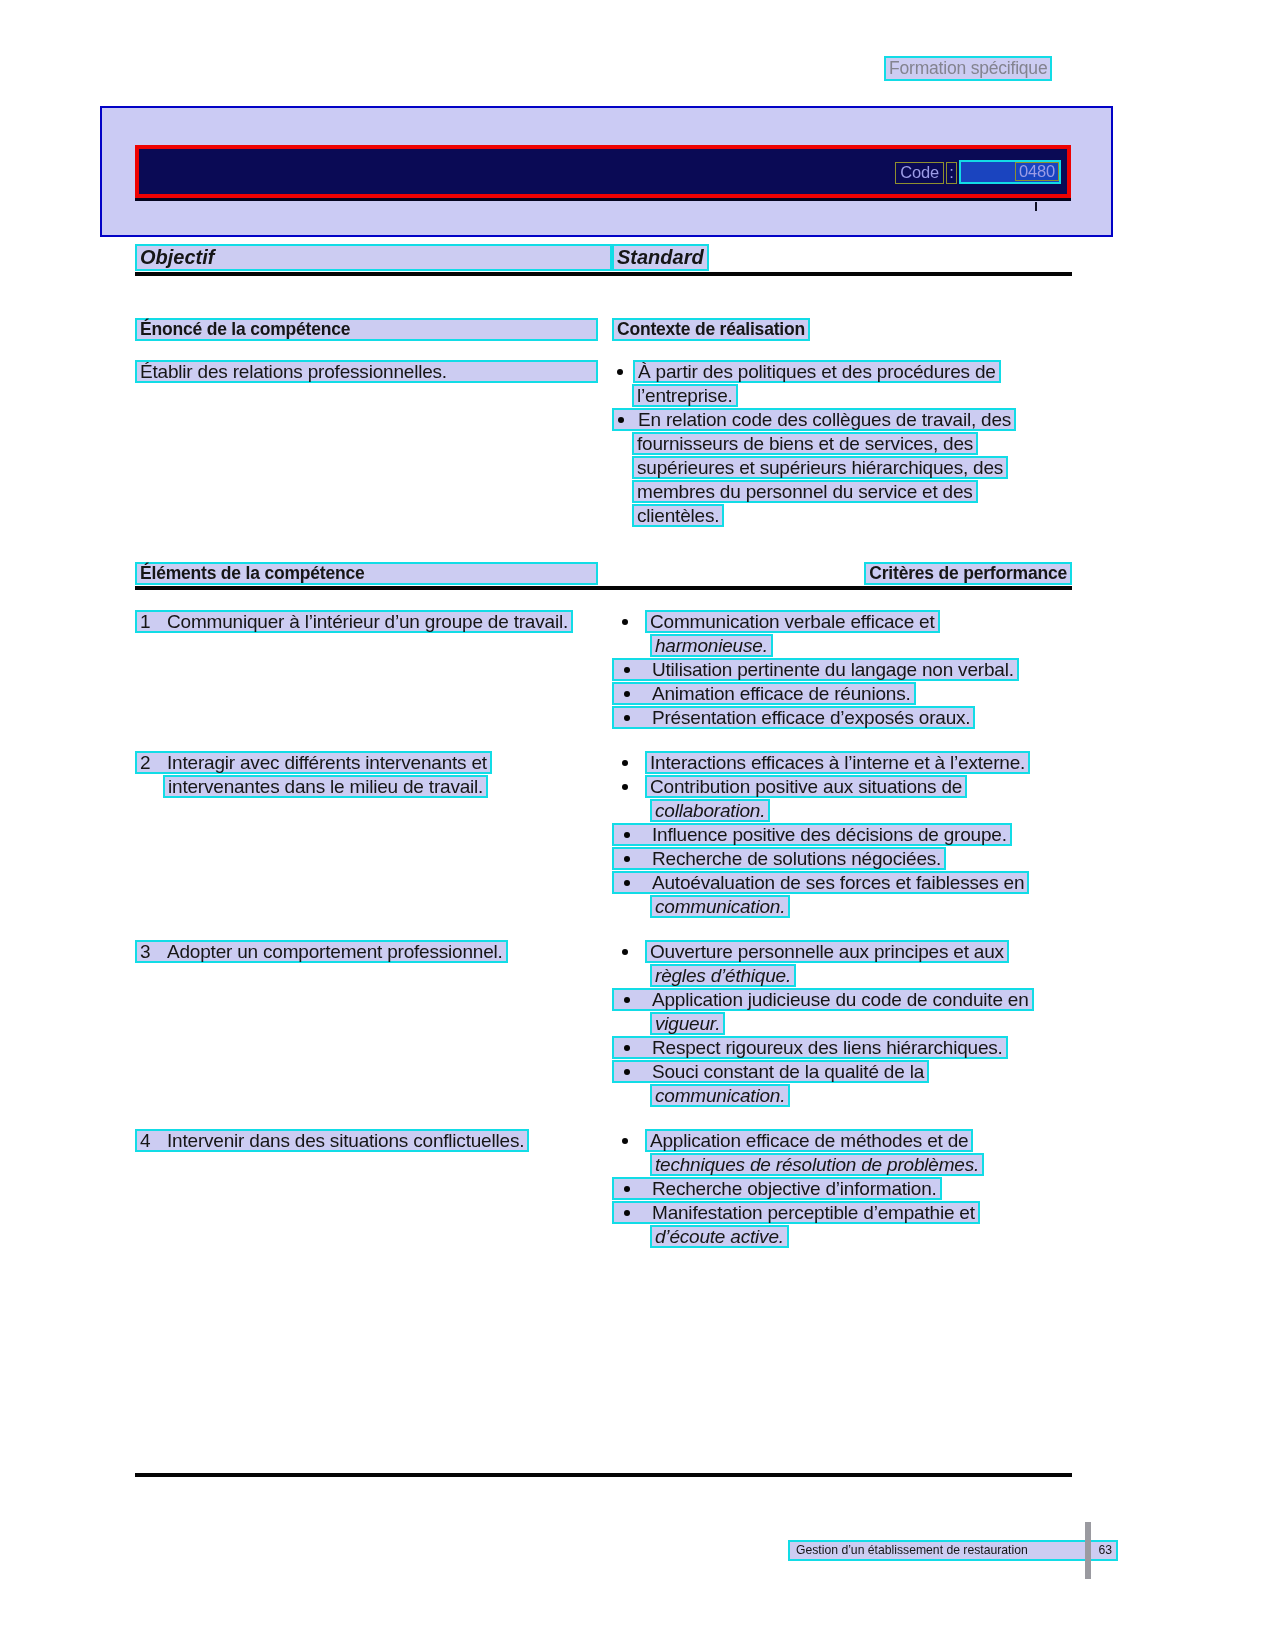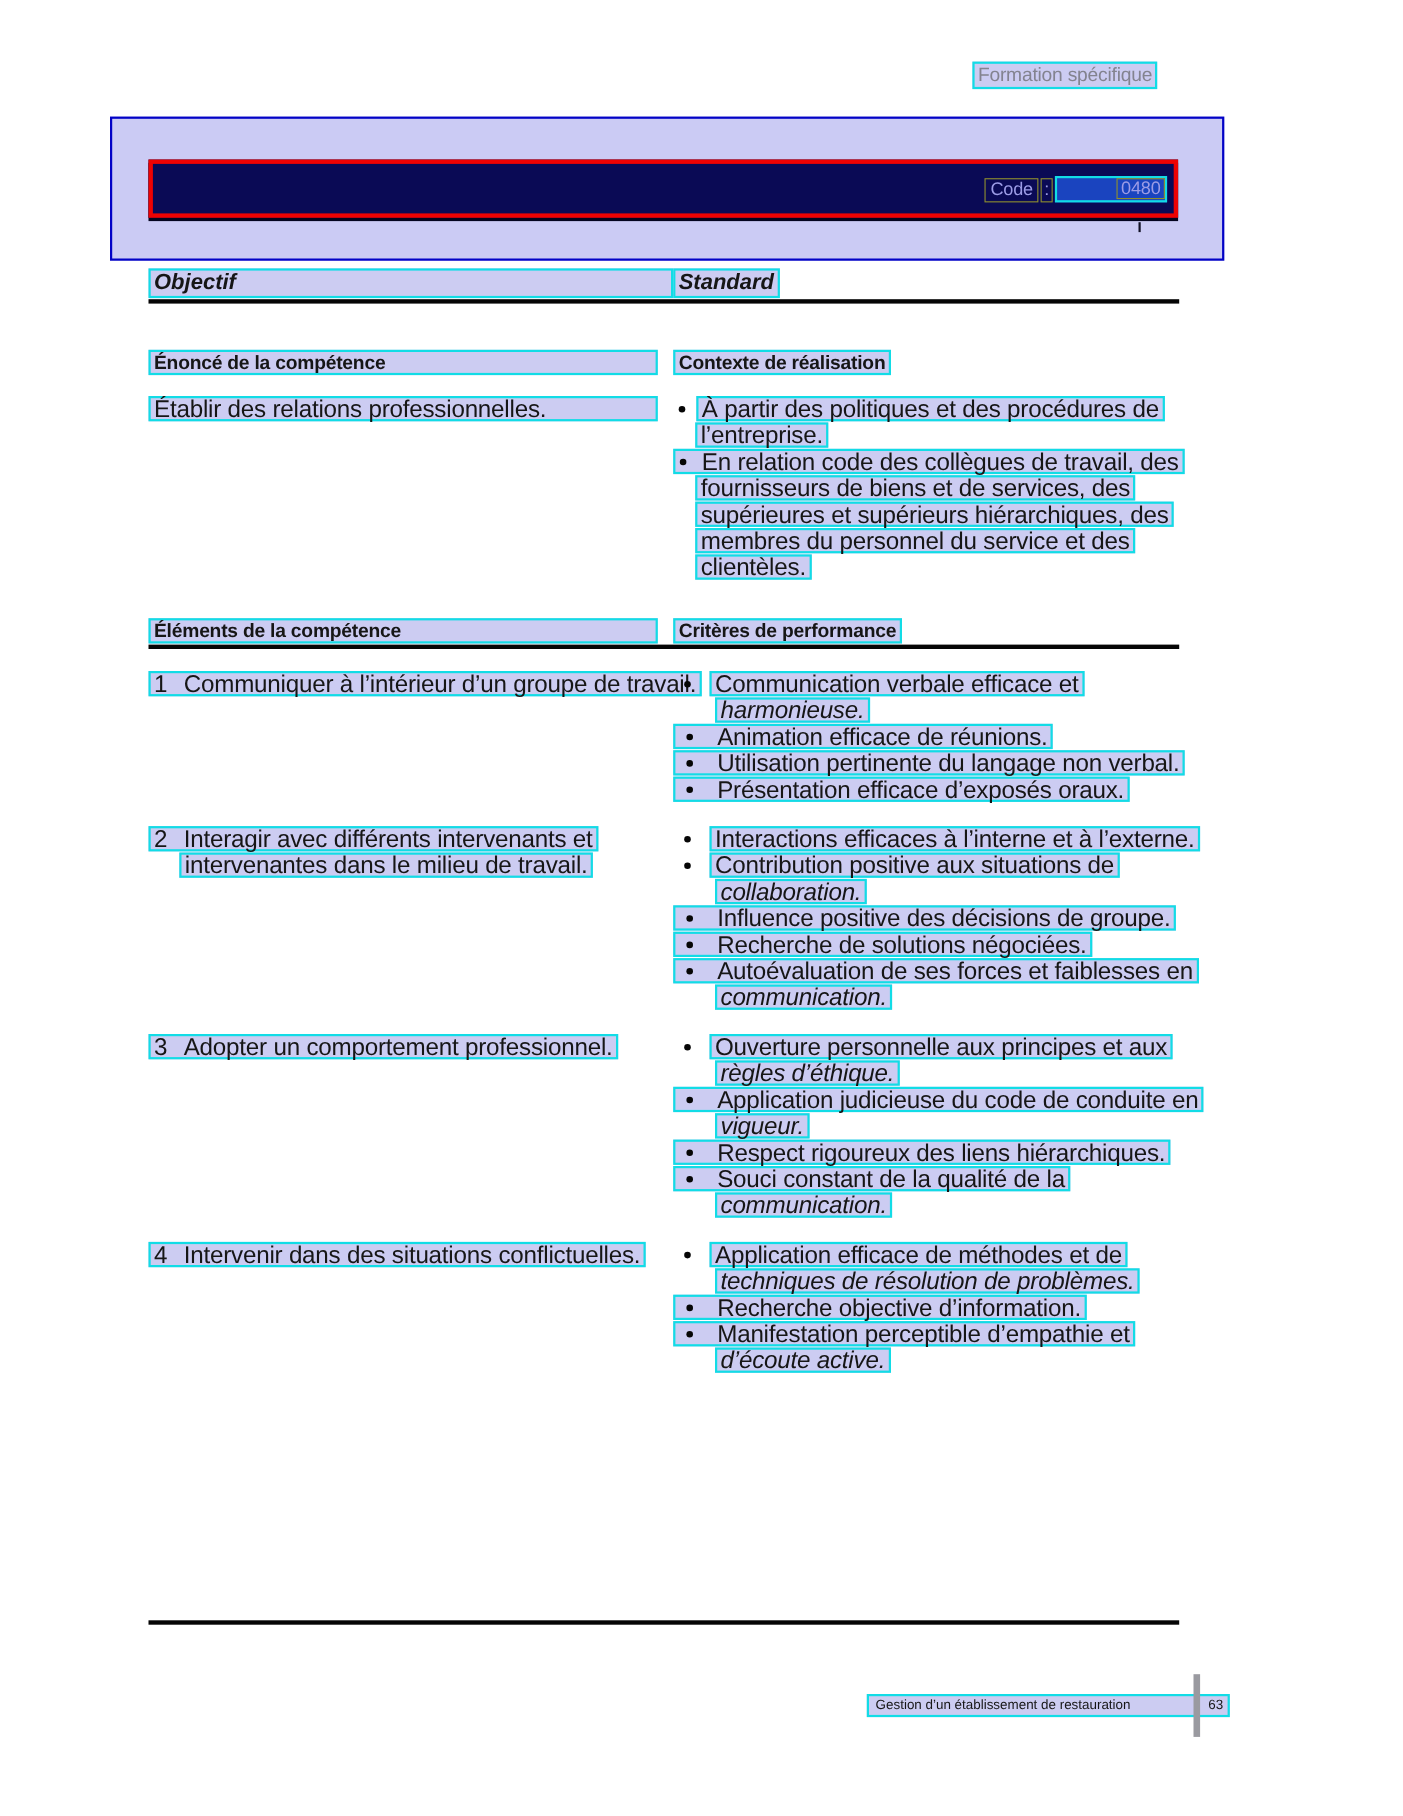--- a/index.html
+++ b/index.html
@@ -5,21 +5,21 @@
   html,body{margin:0;padding:0;background:#ffffff;}
   .page{
     position:relative;width:1275px;height:1651px;background:#ffffff;overflow:hidden;
     font-family:"Liberation Sans","DejaVu Sans",sans-serif;color:#161616;letter-spacing:-0.2px;
   }
   
   .hl{
     display:inline-flex;align-items:center;box-sizing:border-box;height:23px;
     background:var(--highlight-fill,#CCCCF2);
     border:2px solid var(--highlight-border,#12DCE6);
-    padding:0 3px;white-space:nowrap;font-size:22px;line-height:19px;
+    padding:0 3px;white-space:nowrap;font-size:19px;line-height:19px;
   }
   .header-label{position:absolute;top:56px;left:884px;height:25px;font-size:17.5px;color:#83838F;}
   
   .banner{
     position:absolute;left:100px;top:106px;width:1013px;height:131px;box-sizing:border-box;
     background:var(--banner-fill,#CBCBF4);border:2px solid var(--banner-border,#0202C6);
   }
   .banner-inner{
     position:absolute;left:33px;top:37px;width:936px;height:53px;box-sizing:border-box;
     background:var(--inner-fill,#0A0A55);border:4px solid var(--inner-border,#EE0202);
@@ -148,21 +148,21 @@
           <div class="line">
             <span class="hl cont">clientèles.</span>
           </div>
         </div>
       </div>
 
     <div class="row head-row elem-head">
       <div class="left">
           <span class="hl col-head">Éléments de la compétence</span>
         </div>
-      <div class="right" style="align-items:flex-start;">
+      <div class="right" style="align-items:flex-end;margin-left:48px;">
           <span class="hl col-head">Critères de performance</span>
         </div>
     </div>
     <div class="thick-rule"></div>
 
     <div class="items" id="items-container">
         <div class="row item-row">
           <div class="left">
             <div class="line">
               <span class="hl">
@@ -175,27 +175,27 @@
             <div class="line">
               <span class="dot out"></span>
               <span class="hl">Communication verbale efficace et</span>
             </div>
             <div class="line">
               <span class="hl cont">harmonieuse.</span>
             </div>
             <div class="line">
               <span class="hl withdot">
                 <span class="dot"></span>
+                <span>Utilisation pertinente du langage non verbal.</span>
+              </span>
+            </div>
+            <div class="line">
+              <span class="hl withdot">
+                <span class="dot"></span>
                 <span>Animation efficace de réunions.</span>
-              </span>
-            </div>
-            <div class="line">
-              <span class="hl withdot">
-                <span class="dot"></span>
-                <span>Utilisation pertinente du langage non verbal.</span>
               </span>
             </div>
             <div class="line">
               <span class="hl withdot">
                 <span class="dot"></span>
                 <span>Présentation efficace d’exposés oraux.</span>
               </span>
             </div>
           </div>
         </div>

